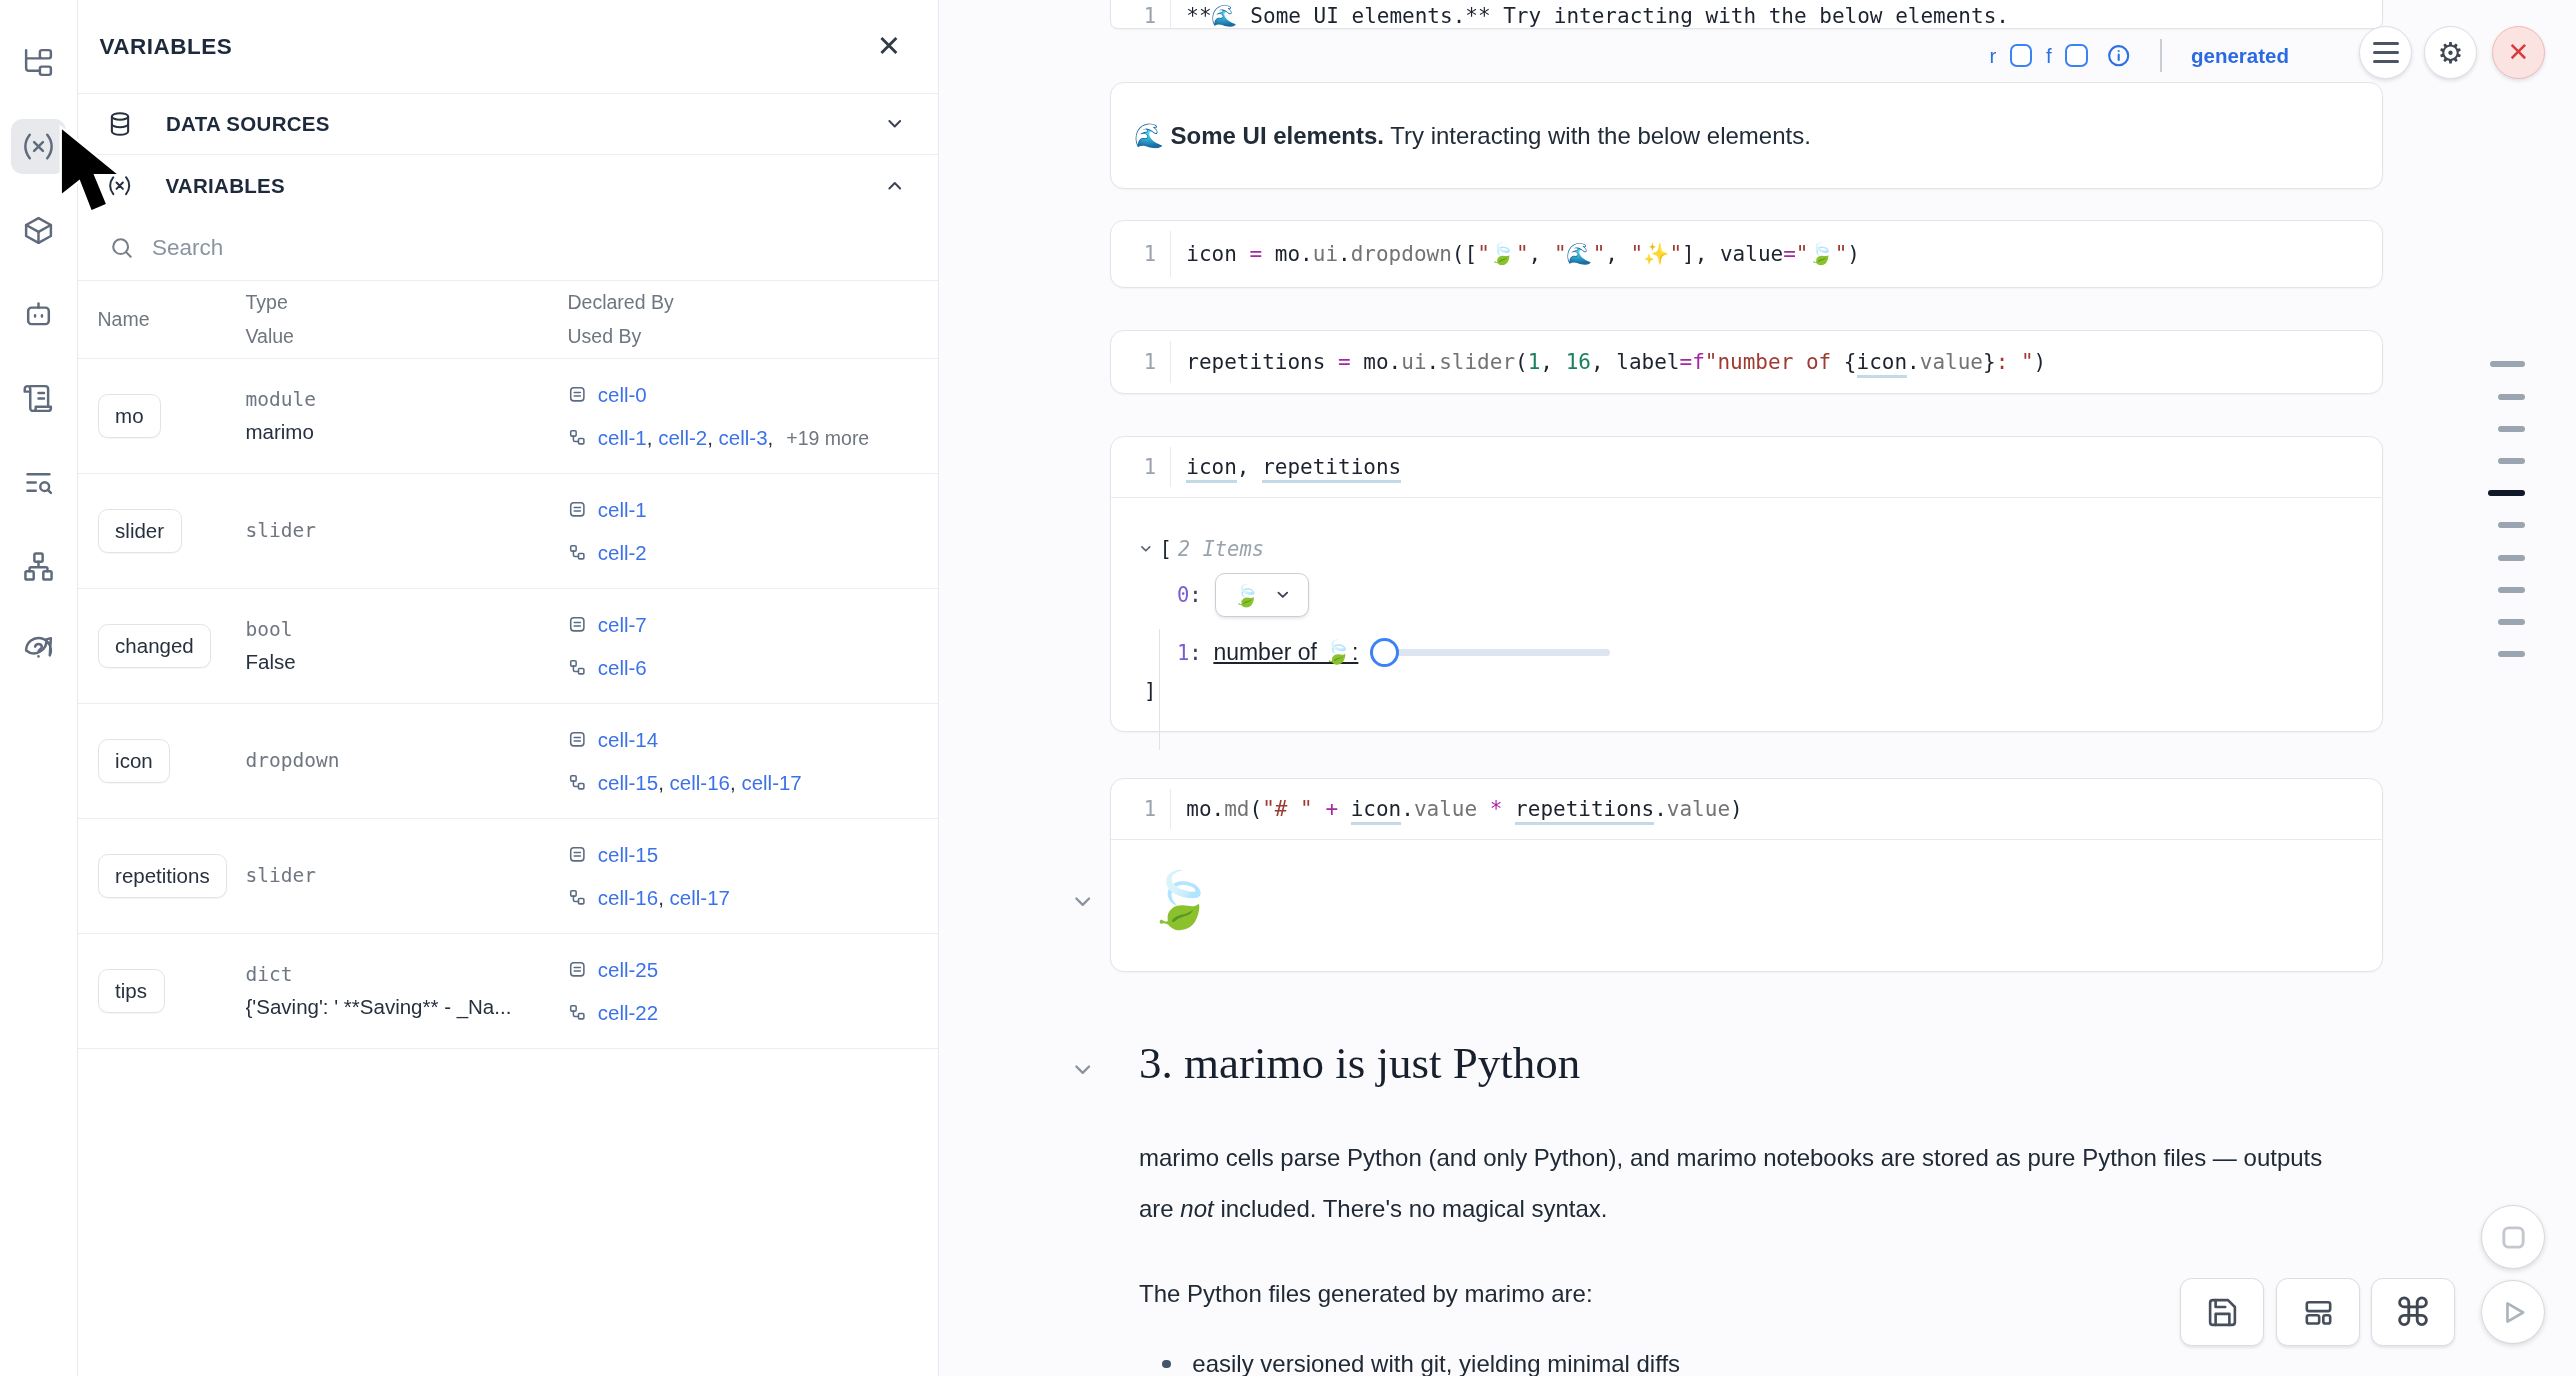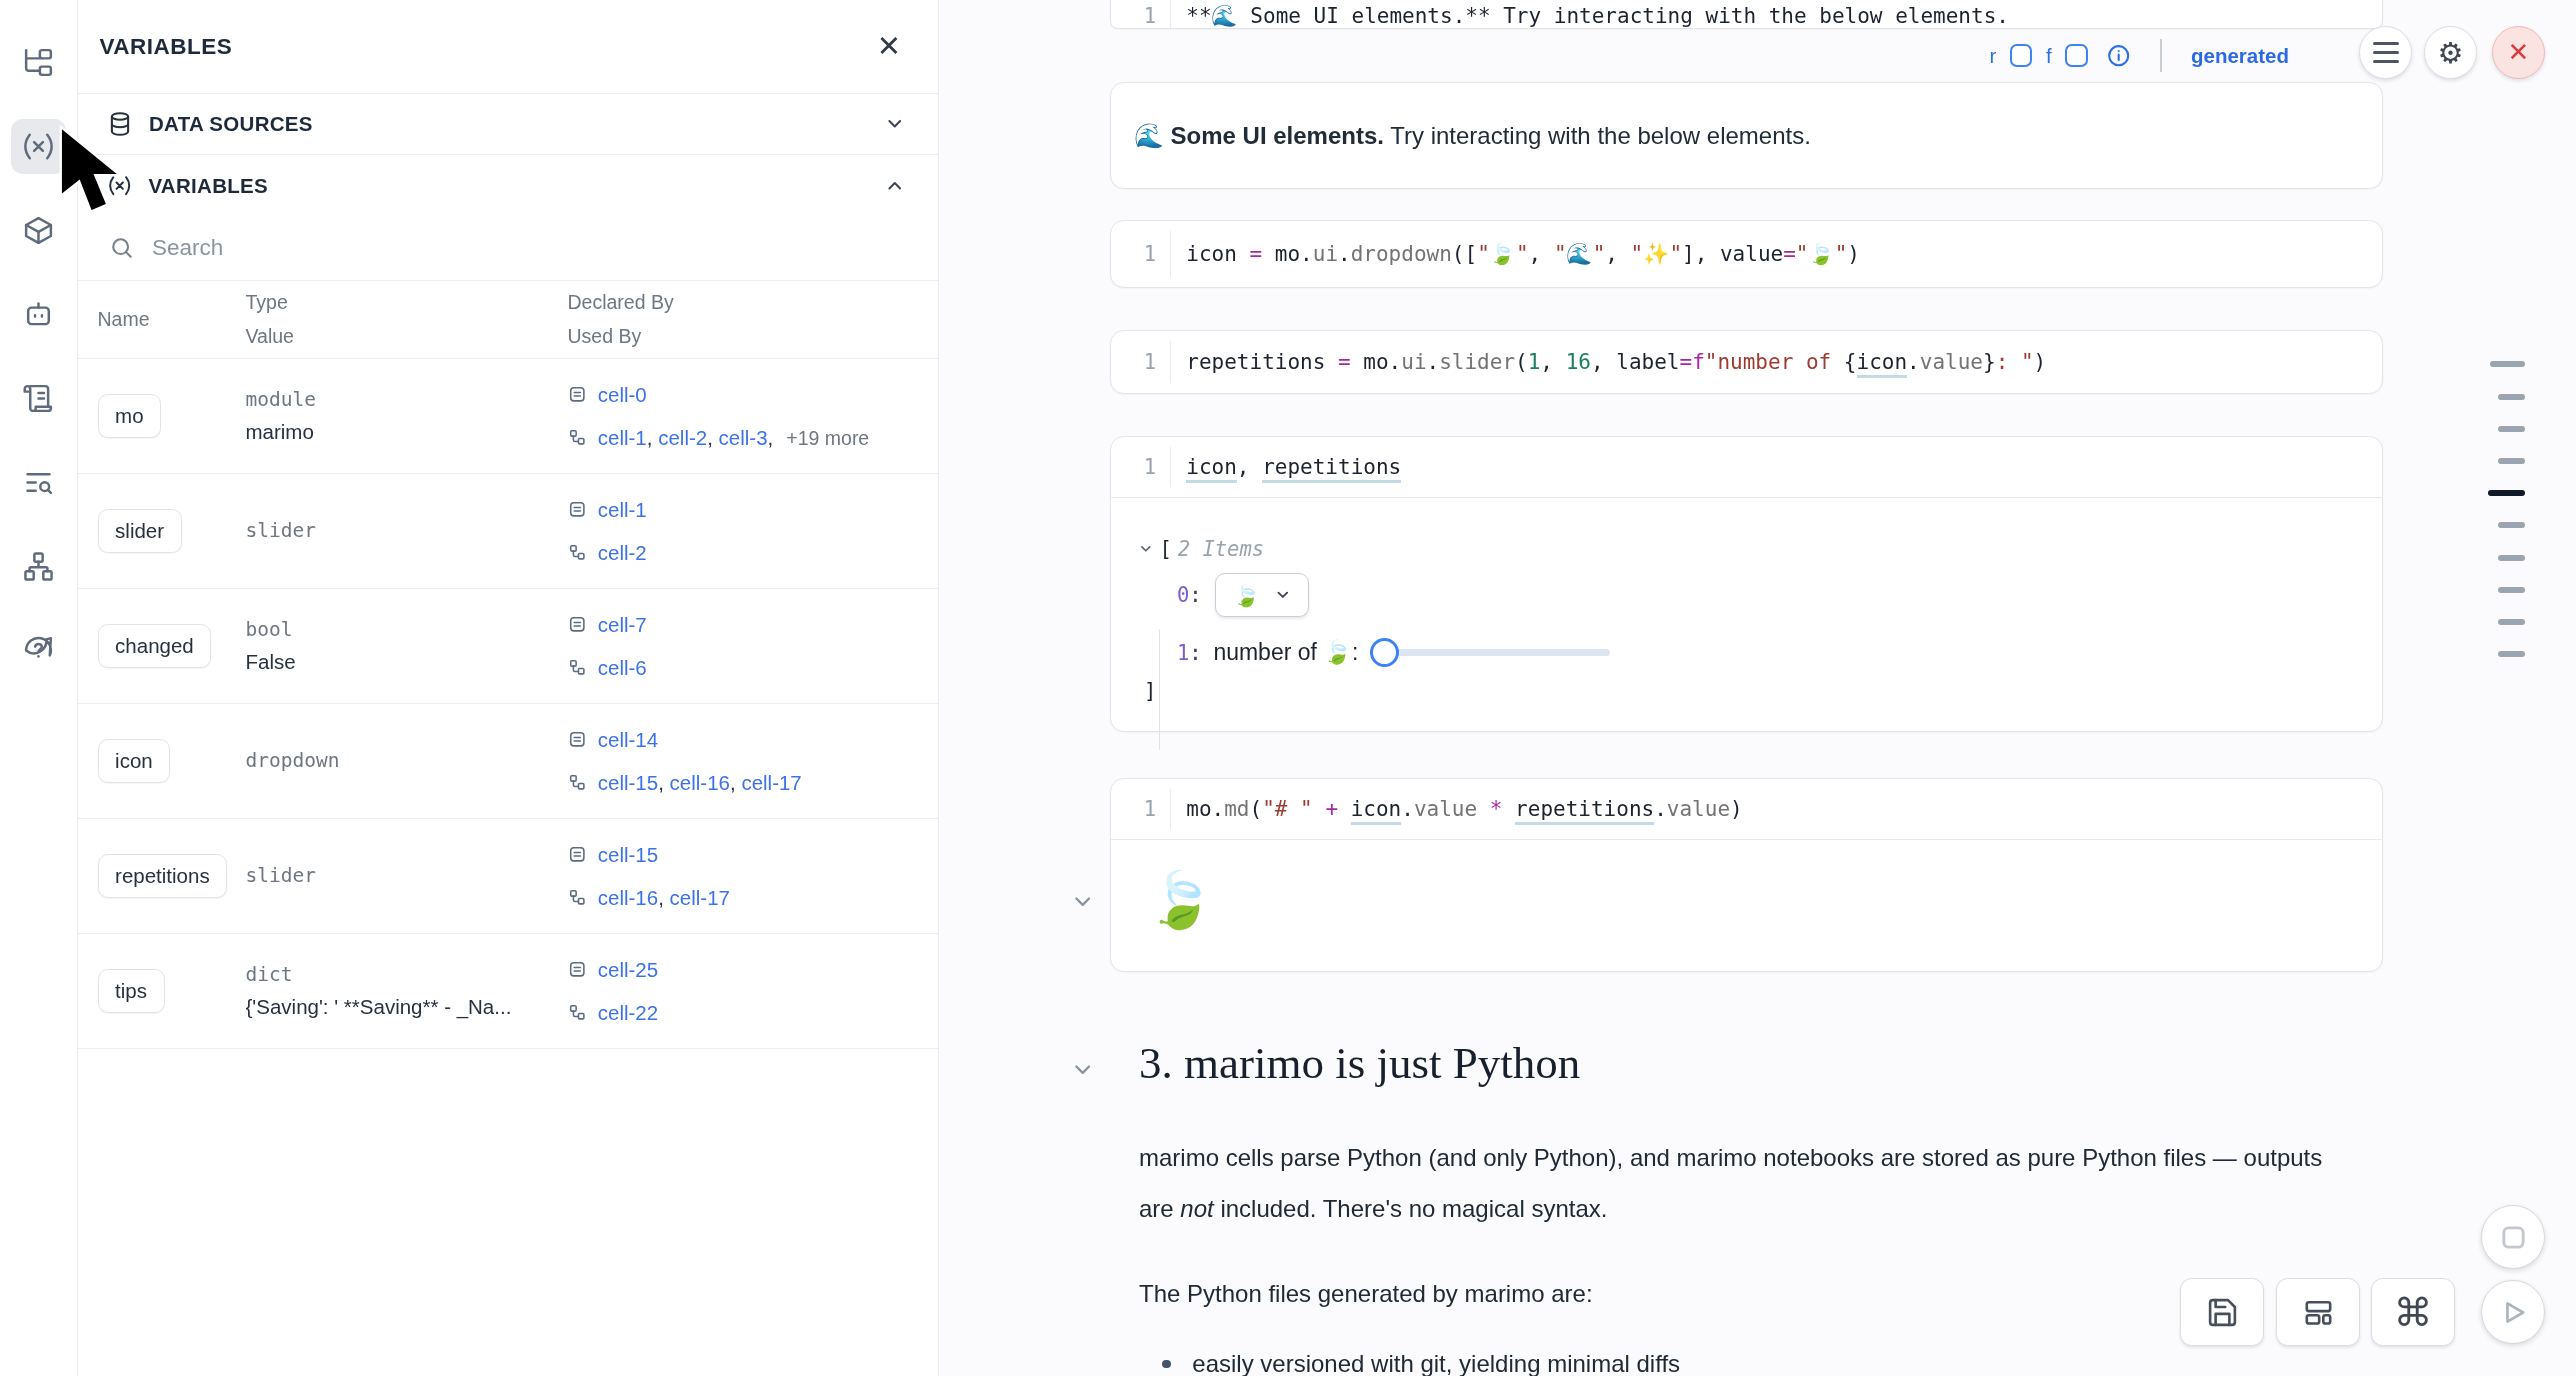--- a/index.html
+++ b/index.html
@@ -19,21 +19,21 @@
   
   #cursor { position:absolute; left:54px; top:123px; z-index:50; pointer-events:none; }
 
   
   #panel { position:absolute; left:78px; top:0; width:861px; height:1377px; background:#fff;
     border-right:1px solid #e7e9ee; z-index:4; }
   #panel-header { height:94px; border-bottom:1px solid #eceef2; display:flex; align-items:center;
     justify-content:space-between; padding:0 37px 0 21.5px; }
   #panel-title { font-size:22.5px; font-weight:700; letter-spacing:0.5px; color:#1e2a3b; }
   #panel-close { font-size:29px; color:#323a46; line-height:1; cursor:pointer; font-weight:400; }
-  .sect-row { height:61px; display:flex; align-items:center; gap:16px; padding:0 33px 0 29px;
+  .sect-row { height:61px; display:flex; align-items:center; gap:33px; padding:0 33px 0 29px;
     border-bottom:1px solid #eceef2; }
   .sect-row:nth-of-type(3) { border-bottom:none; }
   .sect-label { font-size:20.5px; font-weight:700; color:#1e2a3b; letter-spacing:0.3px; flex:1; }
   .sect-chev { color:#3a4452; }
   #search-row { height:64px; display:flex; align-items:center; gap:17.6px; padding:0 29px 0 31px; }
   #search-input { border:none; outline:none; font-size:22.5px; color:#33404e; flex:1;
     font-family:"Liberation Sans",sans-serif; background:transparent; }
   #search-input::placeholder { color:#8a93a0; }
 
   .vgrid { display:grid; grid-template-columns:148px 322px 1fr; padding-left:19.5px; align-items:center; }
@@ -81,21 +81,21 @@
   #cell3 { top:436px; height:296px; }
   #cell4 { top:778px; height:194px; }
   .code-band { height:61px; border-bottom:1px solid #e8eaed; }
   .tree { position:relative; font-family:"DejaVu Sans Mono",monospace; font-size:20.5px; color:#1c222e; }
   .titems { color:#9aa3ad; font-style:italic; }
   .tidx { color:#7c5cd6; } .tcolon { color:#3a4150; }
   .guide { position:absolute; left:48px; top:131px; width:1px; height:121px; background:#dfe3e8; }
   .dropdown-widget { display:inline-flex; align-items:center; justify-content:center; gap:13.7px;
     width:94px; height:44px; border:1.5px solid #c9ced6; border-radius:9.8px; background:#fff;
     box-shadow:0 2px 2.9px rgba(20,30,50,.10); font-size:21.5px; }
-  .slider-label { font-family:"Liberation Sans",sans-serif; font-size:23px; color:#1c222e; }
+  .slider-label { font-family:"Liberation Sans",sans-serif; font-size:23px; color:#1c222e;text-decoration:underline; }
   .slider { position:relative; width:240px; height:29px; }
   .slider .track { position:absolute; left:0; right:0; top:10.7px; height:7.8px; border-radius:3.9px; background:#dde6f0; }
   .slider .handle { position:absolute; left:0; top:0; width:29px; height:29px; border-radius:50%;
     background:#fff; border:3.4px solid #3b82f6; }
   #big-emoji { position:absolute; left:35px; top:94px; font-size:55px; line-height:1; }
 
   .mchev { position:absolute; color:#8a93a0; }
 
   #sec-heading { position:absolute; left:200px; top:1037px; font-family:"Liberation Serif",serif;
     font-size:45px; font-weight:400; color:#18202e; }

